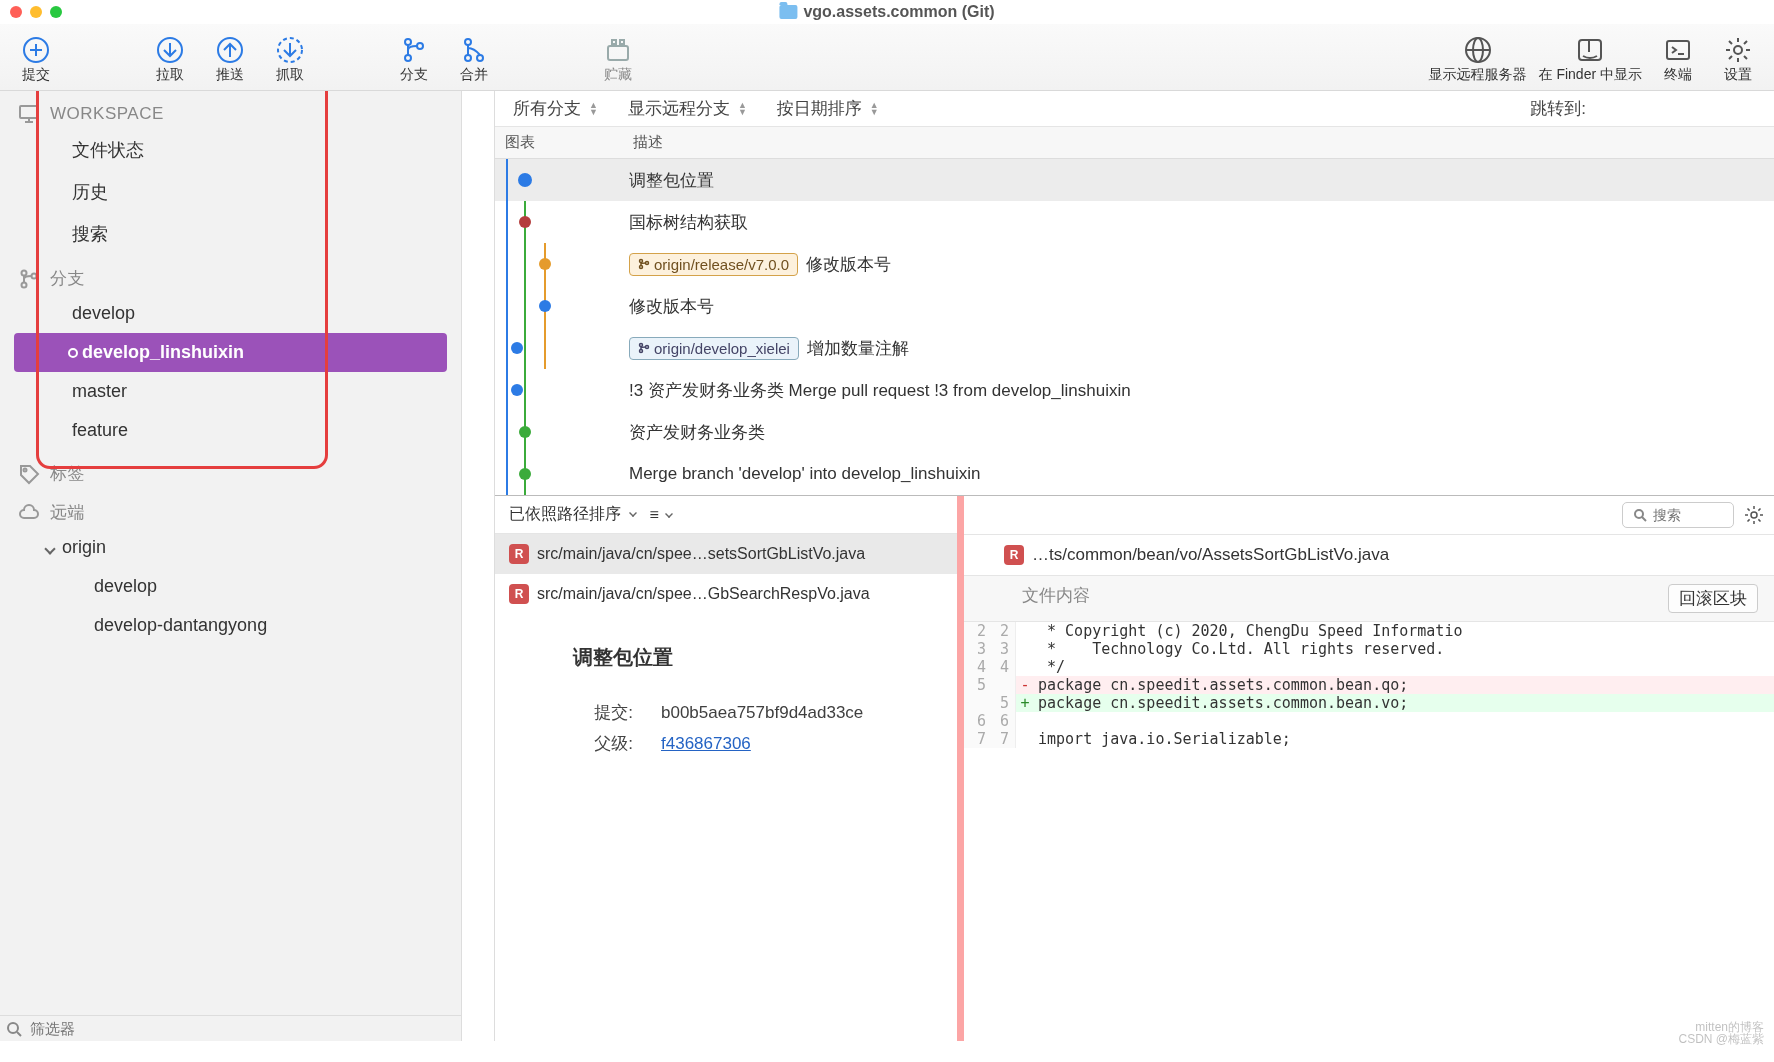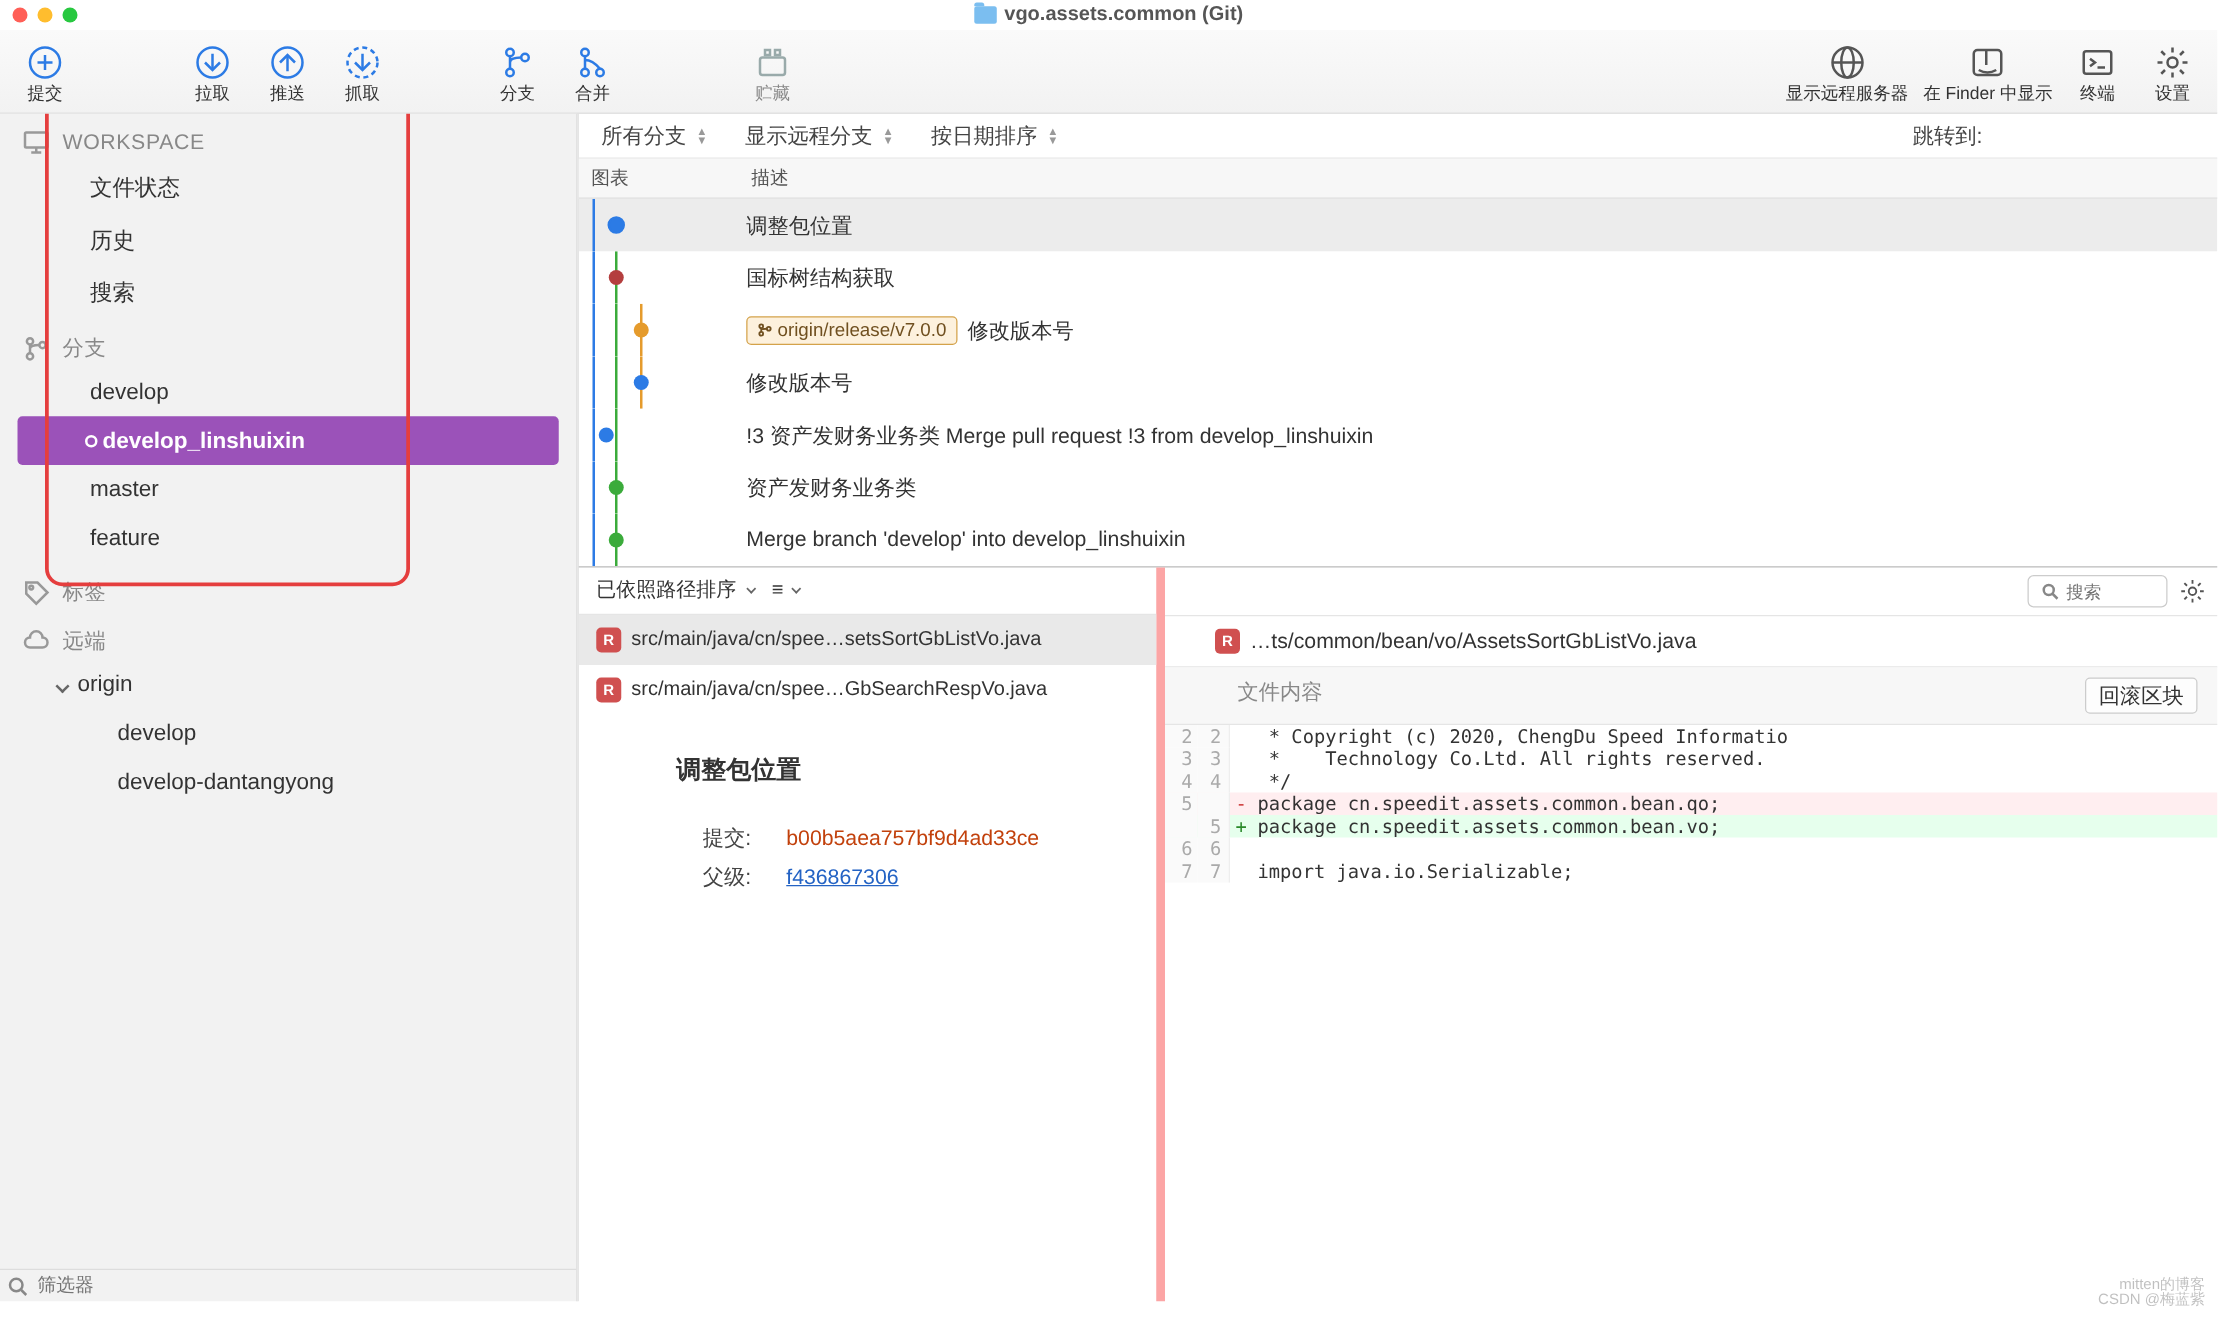--- a/index.html
+++ b/index.html
@@ -34,21 +34,21 @@
     .sb-item { padding: 9px 10px 9px 62px; font-size: 18px; color: #333; cursor: pointer; }
     .sb-item.active { background: #9b52b9; color: #fff; font-weight: 600; padding-left: 54px; display: flex; align-items: center; gap: 4px; border-radius: 4px; margin: 0 4px; }
     .sb-item.active .dot { width: 10px; height: 10px; border: 2px solid #fff; border-radius: 50%; }
     .sb-sub { padding-left: 36px; }
     .sb-sub2 { padding-left: 84px; }
     .chev { display: inline-block; width: 8px; height: 8px; border-right: 2px solid #666; border-bottom: 2px solid #666; transform: rotate(45deg); margin-right: 8px; }
     .sb-filter { border-top: 1px solid #ddd; display: flex; align-items: center; padding: 4px 6px; }
     .sb-filter svg { margin-right: 8px; }
     .sb-filter input { border: none; background: transparent; outline: none; font-size: 15px; flex: 1; }
 
-    .content { flex: 1; display: flex; flex-direction: column; border-left: 1px solid #ddd; }
+    .content { flex: 1; display: flex; flex-direction: column; border-left: 1px solid #ddd; margin-left: 32px; }
 
     .filterbar { display: flex; align-items: center; gap: 30px; padding: 6px 18px; border-bottom: 1px solid #e5e5e5; font-size: 17px; color: #444; }
     .filterbar .sel { display: flex; align-items: center; gap: 8px; cursor: pointer; }
     .udarrow { display: flex; flex-direction: column; font-size: 9px; line-height: 7px; color: #999; }
     .filterbar .spacer { flex: 1; }
 
     .commits-hdr { display: flex; background: #f7f7f7; border-bottom: 1px solid #ddd; font-size: 15px; color: #555; }
     .col-graph { width: 128px; padding: 6px 10px; }
     .col-desc { padding: 6px 10px; }
 
@@ -64,21 +64,21 @@
 
     .left-pane { width: 469px; display: flex; flex-direction: column; border-right: 7px solid #fca5a5; }
     .path-toolbar { display: flex; align-items: center; gap: 12px; padding: 8px 14px; border-bottom: 1px solid #e5e5e5; font-size: 16px; color: #333; }
     .file-tab { display: flex; align-items: center; gap: 8px; padding: 10px 14px; font-size: 16px; cursor: pointer; }
     .file-tab.active { background: #e9e9e9; font-weight: 500; }
     .r-badge { width: 20px; height: 20px; background: #d05050; color: #fff; border-radius: 4px; font-size: 12px; font-weight: bold; display: flex; align-items: center; justify-content: center; }
     .commit-info { padding: 30px 24px 0 90px; font-size: 18px; }
     .commit-info h3 { font-weight: bold; font-size: 20px; margin-bottom: 30px; margin-left: -12px; }
     .ci-row { display: flex; gap: 28px; margin-bottom: 8px; font-size: 17px; align-items: center; }
     .ci-row .lbl { width: 48px; text-align: right; color: #444; }
-    .ci-row .val { color: #c2410c; }
+    .ci-row .val { color: #404040; }
     .ci-row .lnk { color: #2463c4; text-decoration: underline; cursor: pointer; }
 
     .right-pane { flex: 1; display: flex; flex-direction: column; }
     .rp-top { display: flex; align-items: center; justify-content: flex-end; gap: 10px; padding: 6px 10px; border-bottom: 1px solid #e5e5e5; }
     .search-box { display: flex; align-items: center; gap: 6px; border: 1px solid #ccc; border-radius: 5px; padding: 4px 10px; background: #fff; }
     .search-box svg { stroke: #888; }
     .search-box input { border: none; outline: none; width: 70px; font-size: 14px; }
     .rp-file { display: flex; align-items: center; gap: 8px; padding: 10px 40px; border-bottom: 1px solid #e5e5e5; font-size: 17px; }
     .rp-hdr { display: flex; justify-content: space-between; padding: 8px 16px 8px 58px; background: #f7f7f7; border-bottom: 1px solid #e5e5e5; font-size: 17px; color: #888; }
     .rp-hdr .btn { color: #333; border: 1px solid #ccc; background: #fdfdfd; border-radius: 4px; padding: 2px 10px; cursor: pointer; }
@@ -375,20 +375,37 @@
     <circle cx="50" cy="21" r="6" fill="#2c7be5"></circle>
   </svg></div>
           <div class="desc-cell">
             <span>修改版本号</span>
           </div>
         </div>
         <div class="commit-row">
           <div class="graph-cell"><svg width="128" height="42">
     <line x1="12" y1="0" x2="12" y2="42" stroke="#2c7be5" stroke-width="2"></line>
     <line x1="30" y1="0" x2="30" y2="42" stroke="#3bab3b" stroke-width="2"></line>
+    <line x1="50" y1="0" x2="50" y2="42" stroke="#e59b2c" stroke-width="2"></line>
+    <circle cx="22" cy="21" r="6" fill="#2c7be5"></circle>
+  </svg></div>
+          <div class="desc-cell">
+            <span class="branch-tag"><svg width="12" height="12" viewBox="0 0 12 12" fill="none" stroke="currentColor" stroke-width="1.5">
+                <circle cx="3" cy="3" r="1.5"></circle>
+                <circle cx="3" cy="9" r="1.5"></circle>
+                <circle cx="9" cy="5" r="1.5"></circle>
+                <path d="M3 4.5V7.5 M3 6 Q3 5 7.5 5"></path>
+              </svg> origin/develop_xielei</span>
+            <span>增加数量注解</span>
+          </div>
+        </div>
+        <div class="commit-row">
+          <div class="graph-cell"><svg width="128" height="42">
+    <line x1="12" y1="0" x2="12" y2="42" stroke="#2c7be5" stroke-width="2"></line>
+    <line x1="30" y1="0" x2="30" y2="42" stroke="#3bab3b" stroke-width="2"></line>
 
     <circle cx="22" cy="21" r="6" fill="#2c7be5"></circle>
   </svg></div>
           <div class="desc-cell">
             <span>!3 资产发财务业务类 Merge pull request !3 from develop_linshuixin</span>
           </div>
         </div>
         <div class="commit-row">
           <div class="graph-cell"><svg width="128" height="42">
     <line x1="12" y1="0" x2="12" y2="42" stroke="#2c7be5" stroke-width="2"></line>

